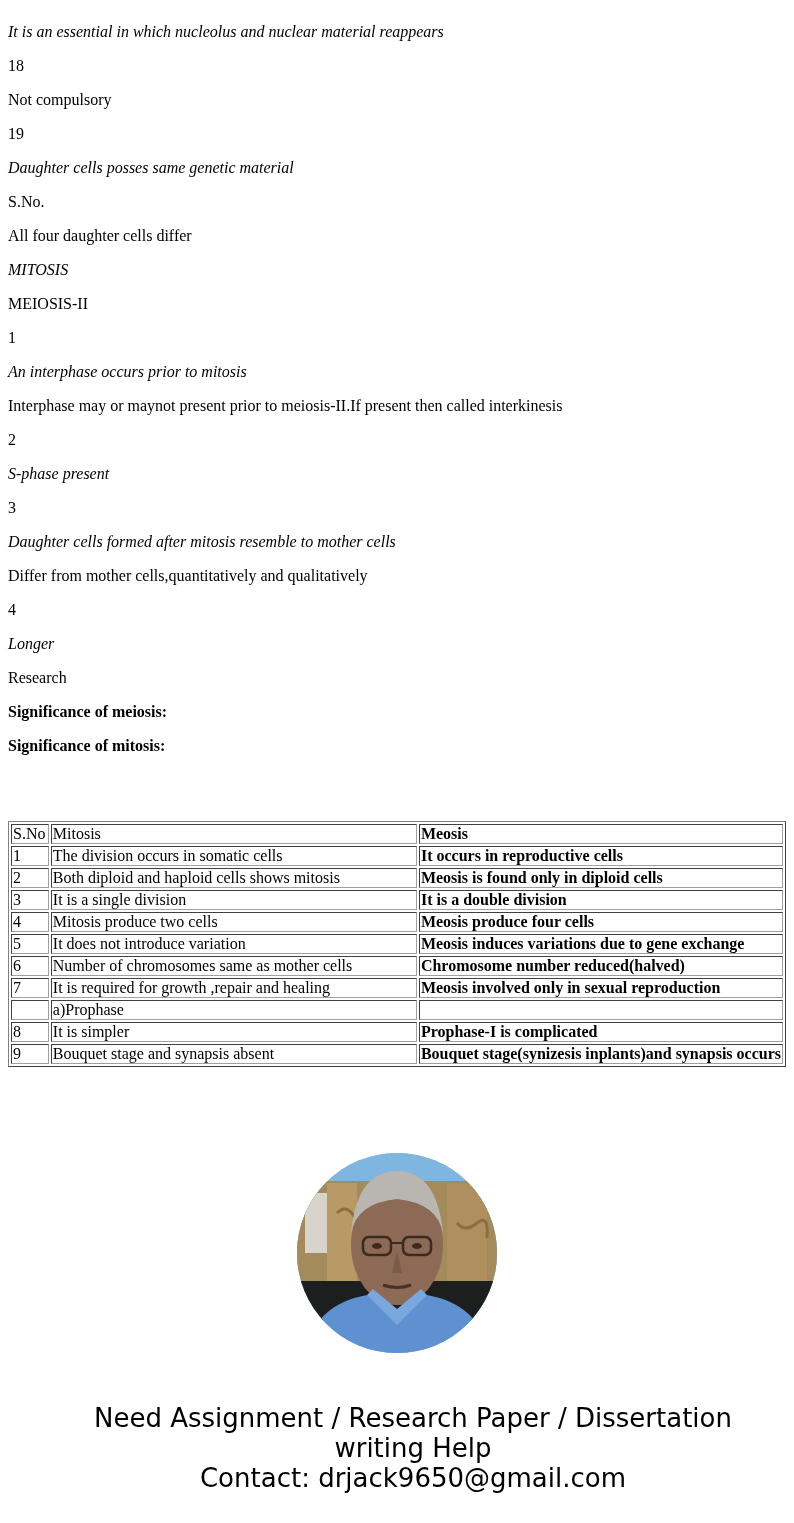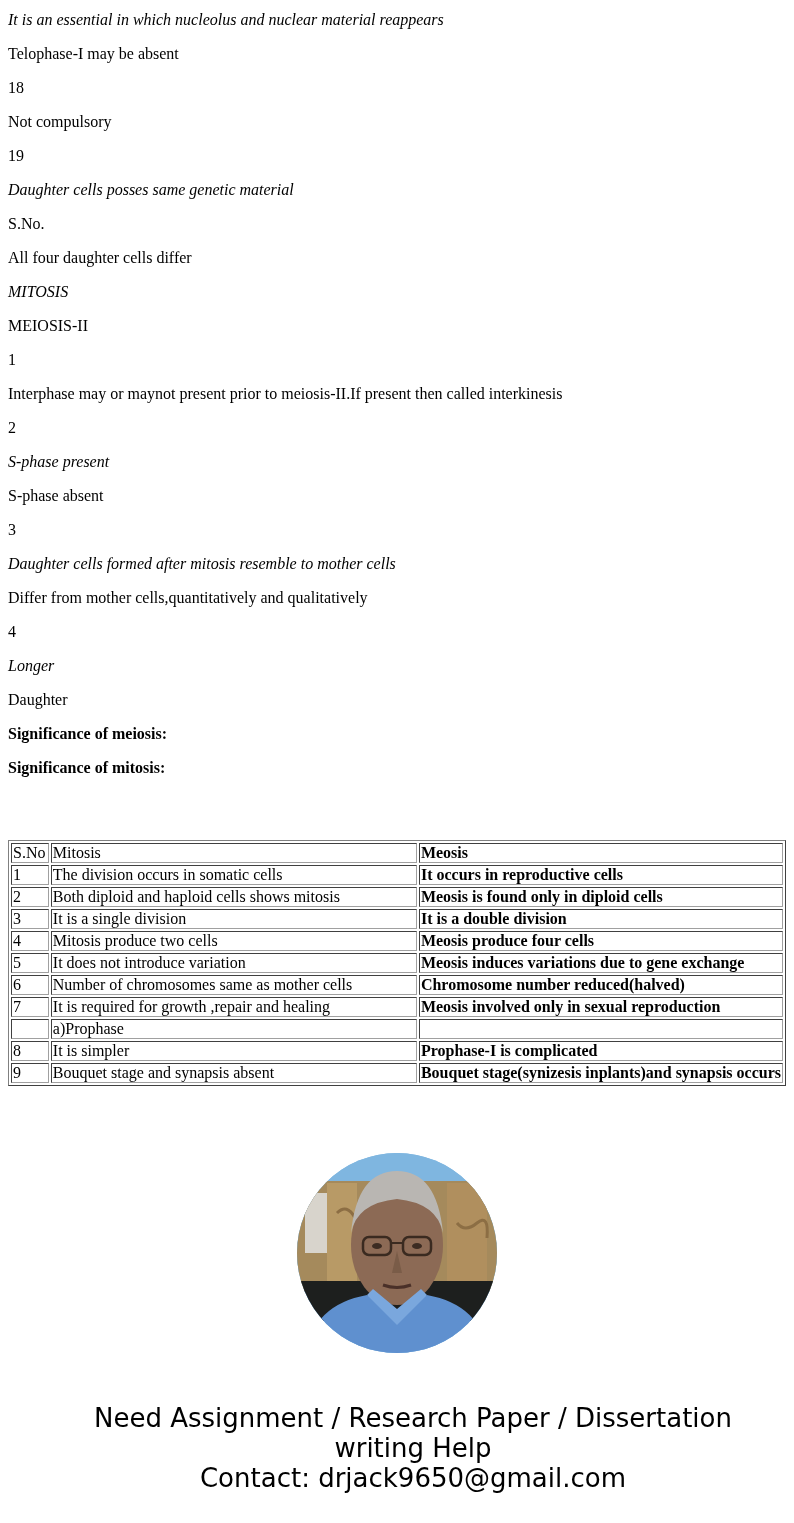--- a/index.html
+++ b/index.html
@@ -5,36 +5,36 @@
     html, body { margin: 0; padding: 0; background: #ffffff; }
     body {
       width: 794px;
       height: 1523px;
       position: relative;
       overflow: hidden;
       font-family: "Liberation Serif", serif;
       font-size: 16px;
       color: #000;
     }
-    .doc { padding: 0 8px; }
+    .doc { padding: 12px 8px; }
     .para {
       margin: 0;
       height: 34px;
       line-height: 18px;
       padding-top: 11px;
       box-sizing: border-box;
       white-space: nowrap;
     }
     .para.i { font-style: italic; }
     .para.b { font-weight: bold; }
 
     .table-clip {
       position: absolute;
       left: 8px;
-      top: 840px;
+      top: 821px;
       width: 778px;
       height: 262px;
       overflow: hidden;
     }
     table.cmp {
       border: 1px solid #808080;
       border-right-color: #404040;
       border-bottom-color: #404040;
       border-collapse: separate;
       border-spacing: 2px;
@@ -77,40 +77,39 @@
       line-height: 30px;
       color: #000;
     }
     .footer div { white-space: nowrap; }
   </style>
 </head>
 <body>
 
 <div class="doc">
   <p class="para i">It is an essential in which nucleolus and nuclear material reappears</p>
-  <p class="para">Telophase-I may be absent</p>
   <p class="para">18</p>
   <p class="para">Not compulsory</p>
   <p class="para">19</p>
   <p class="para i">Daughter cells posses same genetic material</p>
   <p class="para">S.No.</p>
   <p class="para">All four daughter cells differ</p>
   <p class="para i">MITOSIS</p>
   <p class="para">MEIOSIS-II</p>
   <p class="para">1</p>
+  <p class="para i">An interphase occurs prior to mitosis</p>
   <p class="para">Interphase may or maynot present prior to meiosis-II.If present then called interkinesis</p>
   <p class="para">2</p>
   <p class="para i">S-phase present</p>
-  <p class="para">S-phase absent</p>
   <p class="para">3</p>
   <p class="para i">Daughter cells formed after mitosis resemble to mother cells</p>
   <p class="para">Differ from mother cells,quantitatively and qualitatively</p>
   <p class="para">4</p>
   <p class="para i">Longer</p>
-  <p class="para">Daughter</p>
+  <p class="para">Research</p>
   <p class="para b">Significance of meiosis:</p>
   <p class="para b">Significance of mitosis:</p>
 </div>
 
 <div class="table-clip">
   <table class="cmp">
     <tbody>
       <tr>
         <td class="c0">S.No</td>
         <td class="c1">Mitosis</td>

